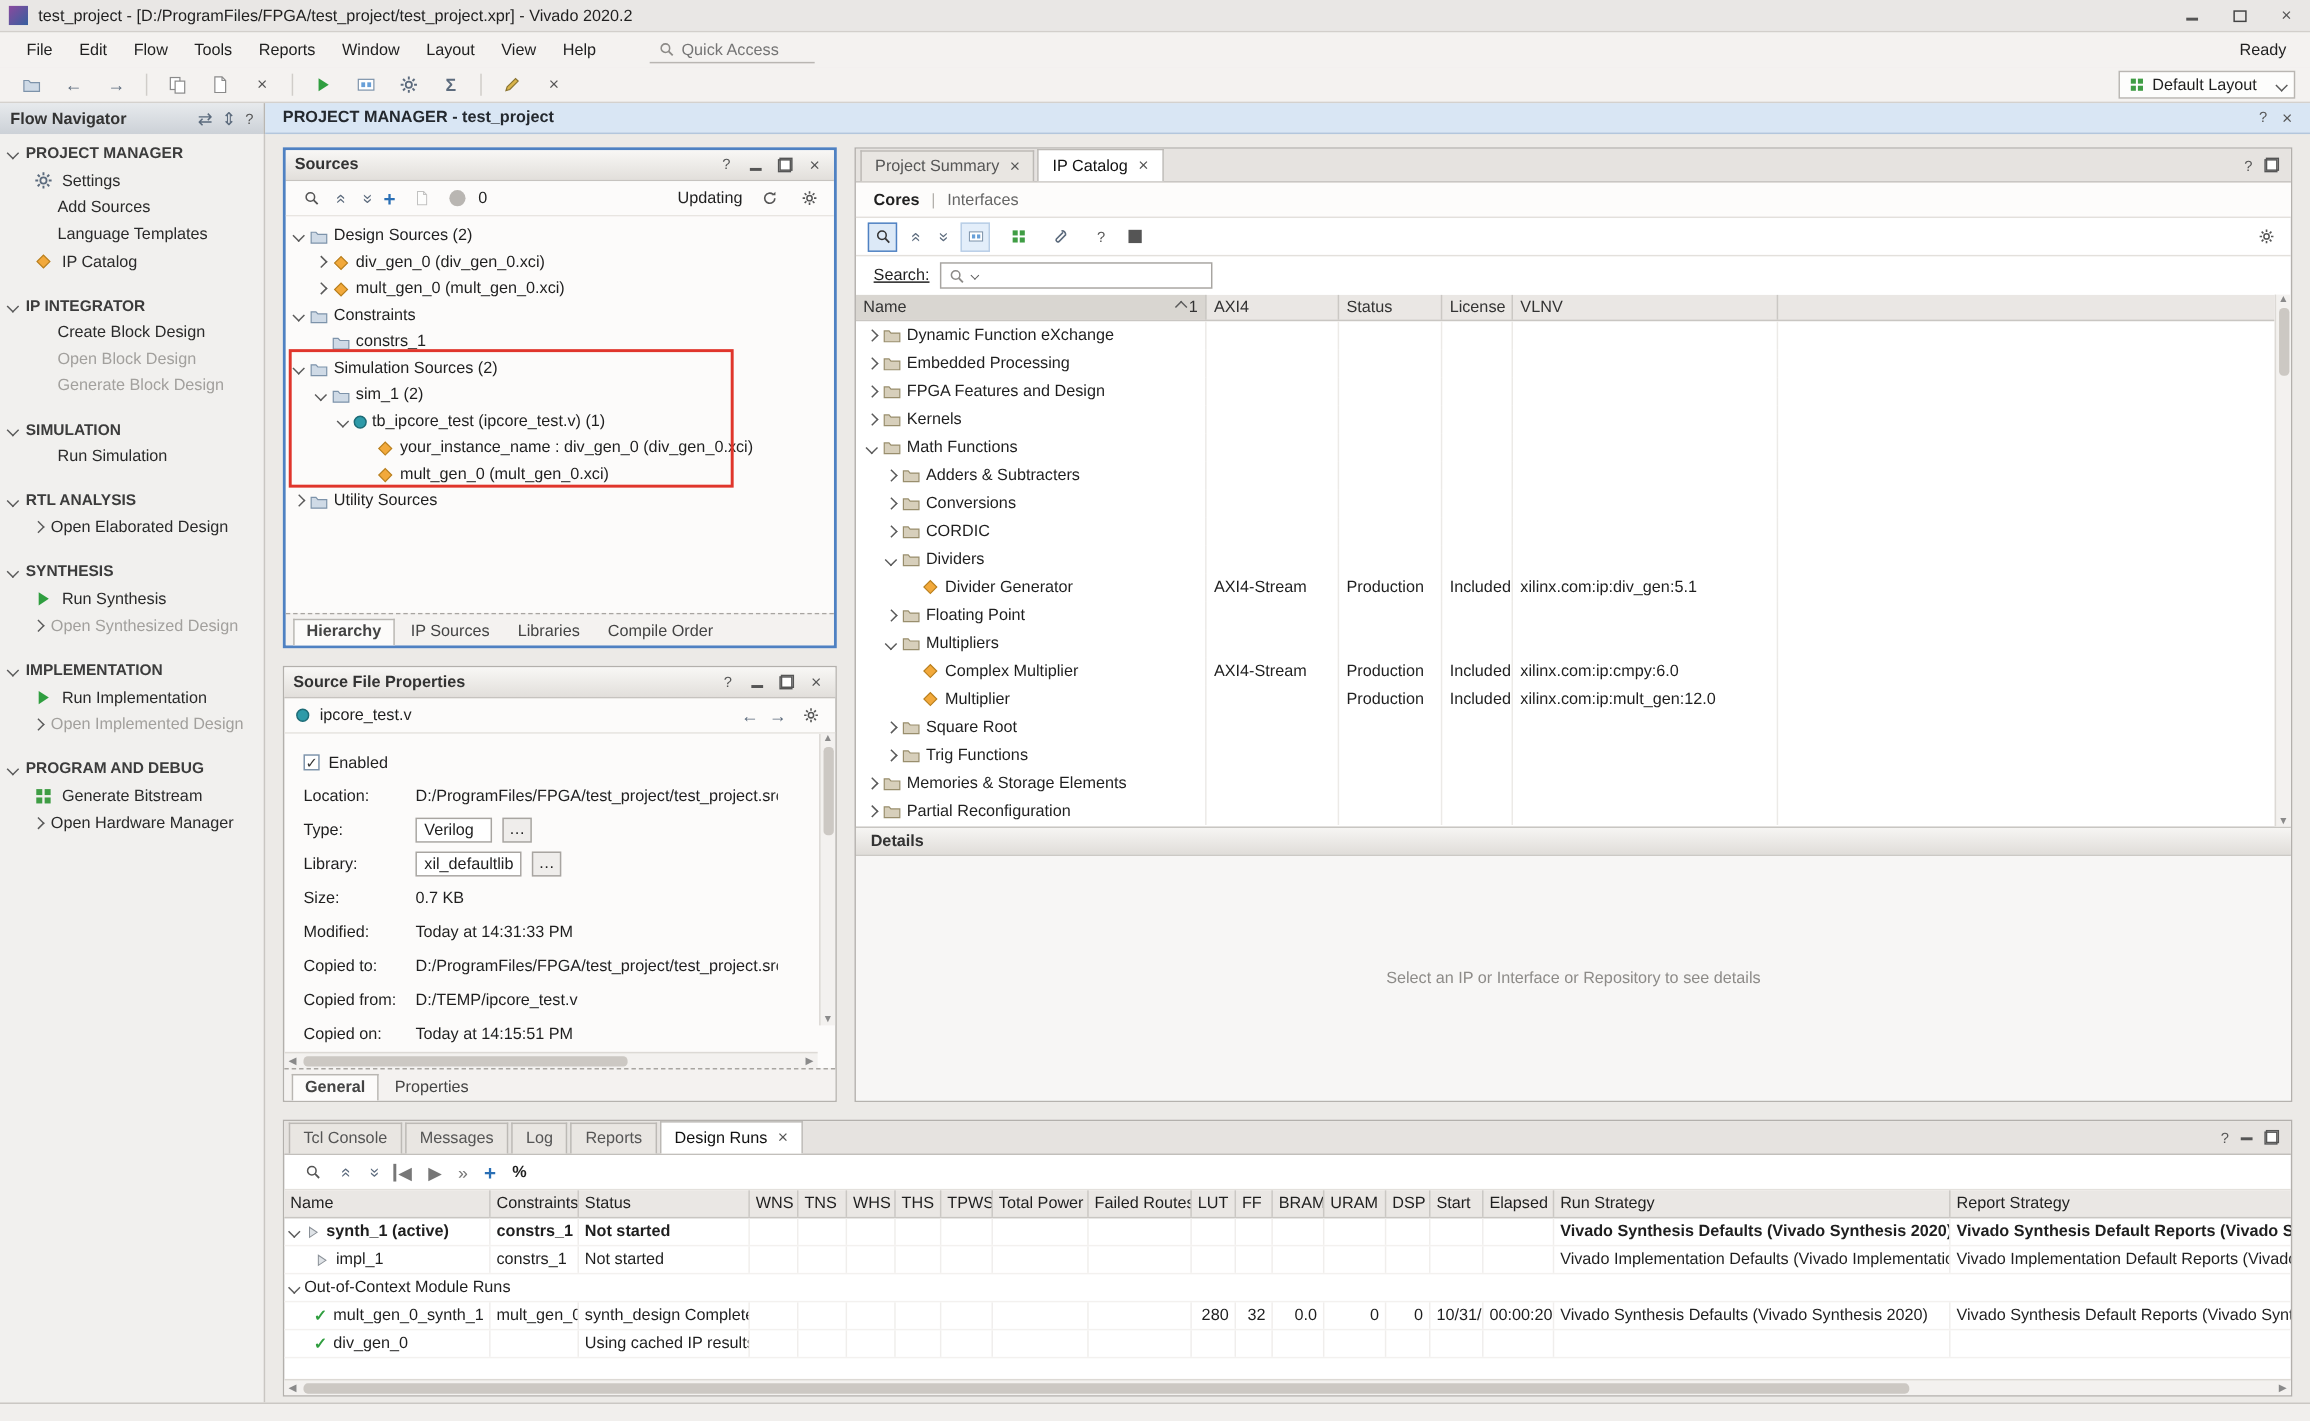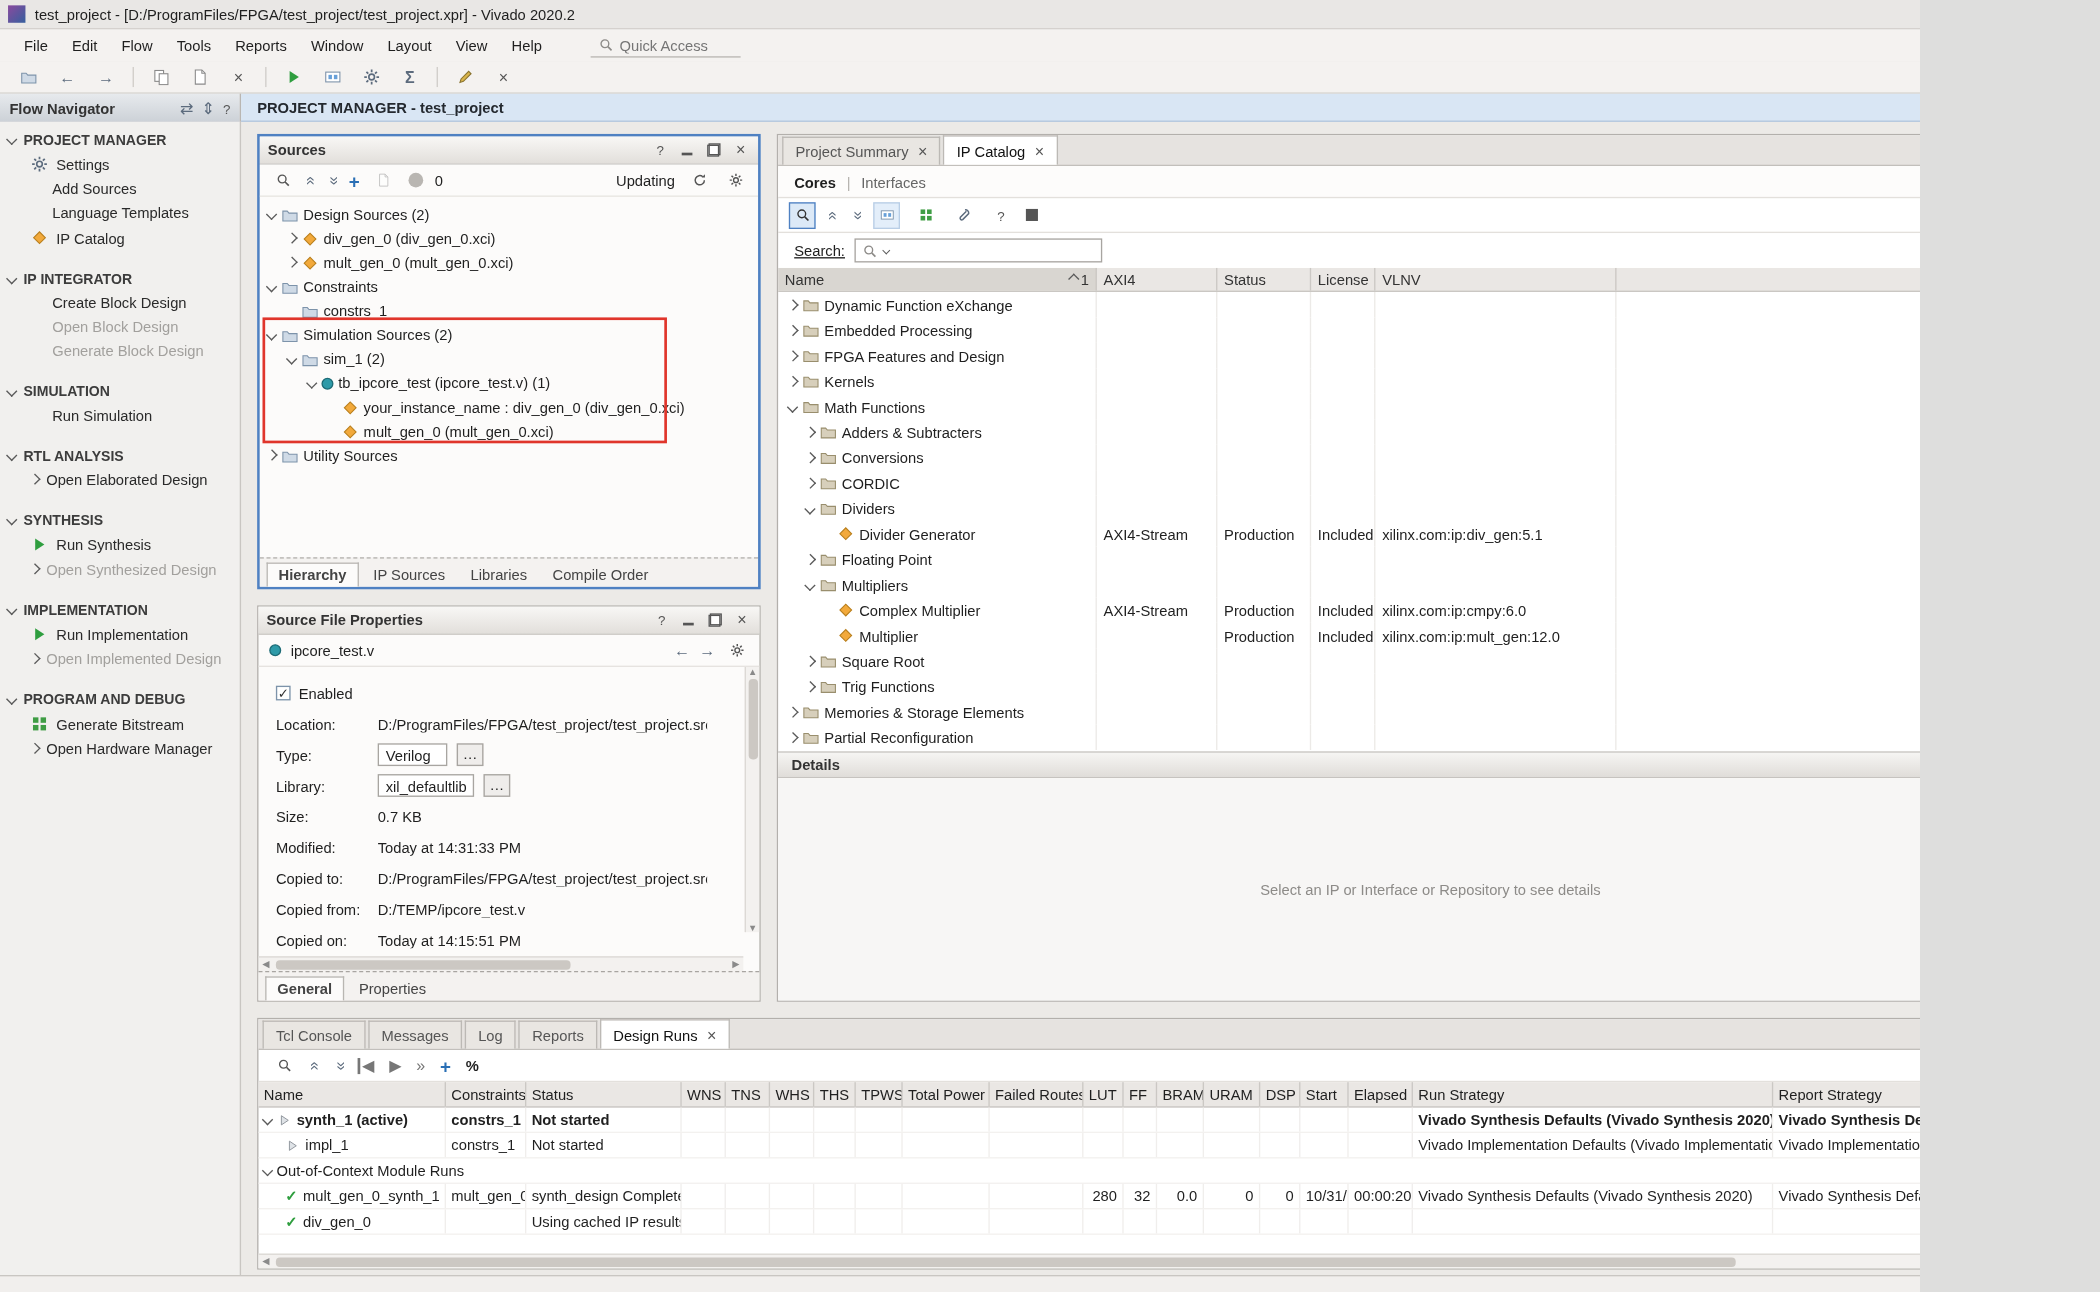--- a/index.html
+++ b/index.html
@@ -1,17 +1,17 @@
 <!DOCTYPE html>
 <html><head>
 <meta charset="utf-8">
 <style>
 *{margin:0;padding:0;box-sizing:border-box;}
 html,body{width:2100px;height:1292px;overflow:hidden;background:#dededd;}
-.viewport{position:relative;width:1920px;height:1292px;overflow:hidden;background:#f0abfc;}
+.viewport{position:relative;width:2100px;height:1292px;overflow:hidden;background:#f0abfc;}
 .app{position:absolute;left:0;top:0;width:1568px;height:965px;transform:scale(1.339286);transform-origin:0 0;
      font-family:"Liberation Sans",sans-serif;font-size:11px;color:#1f1f1f;background:#eceae7;}
 
 
 .ic{width:13px;height:13px;flex:none;stroke:none;}
 .ic.sm{width:11px;height:11px;}
 .chev{display:inline-block;width:5.5px;height:5.5px;border-right:1.5px solid #5a5a5a;border-bottom:1.5px solid #5a5a5a;flex:none;}
 .chev.r{transform:rotate(-45deg);}
 .chev.d{transform:rotate(45deg);}
 .chev.u{transform:rotate(-135deg);}

